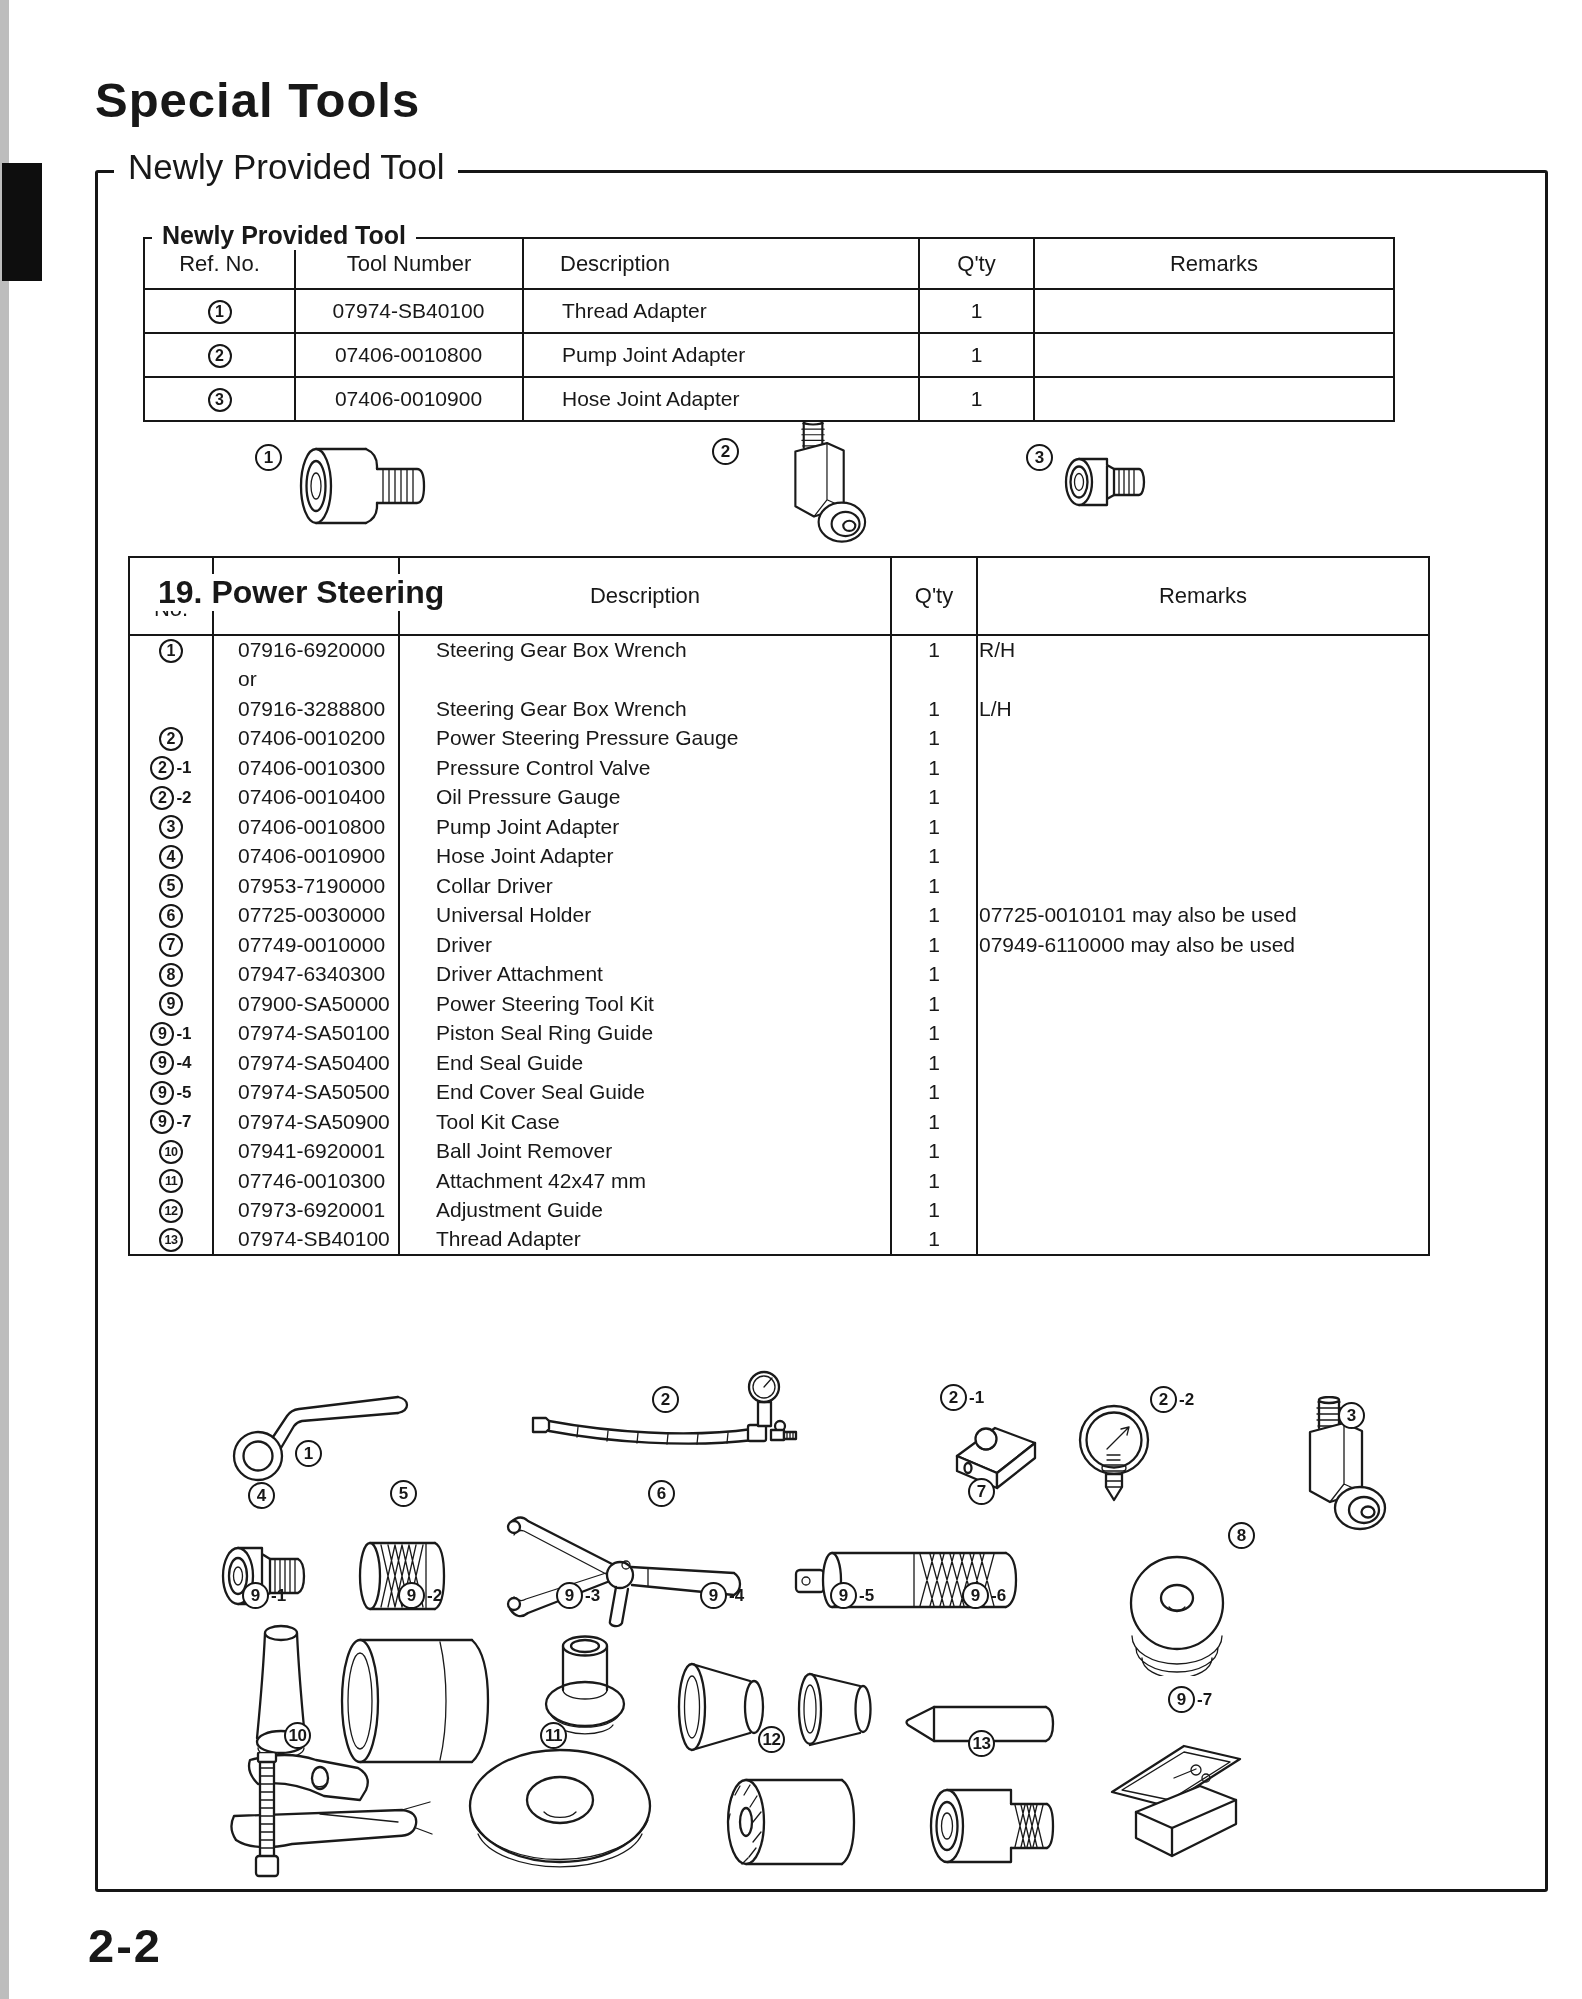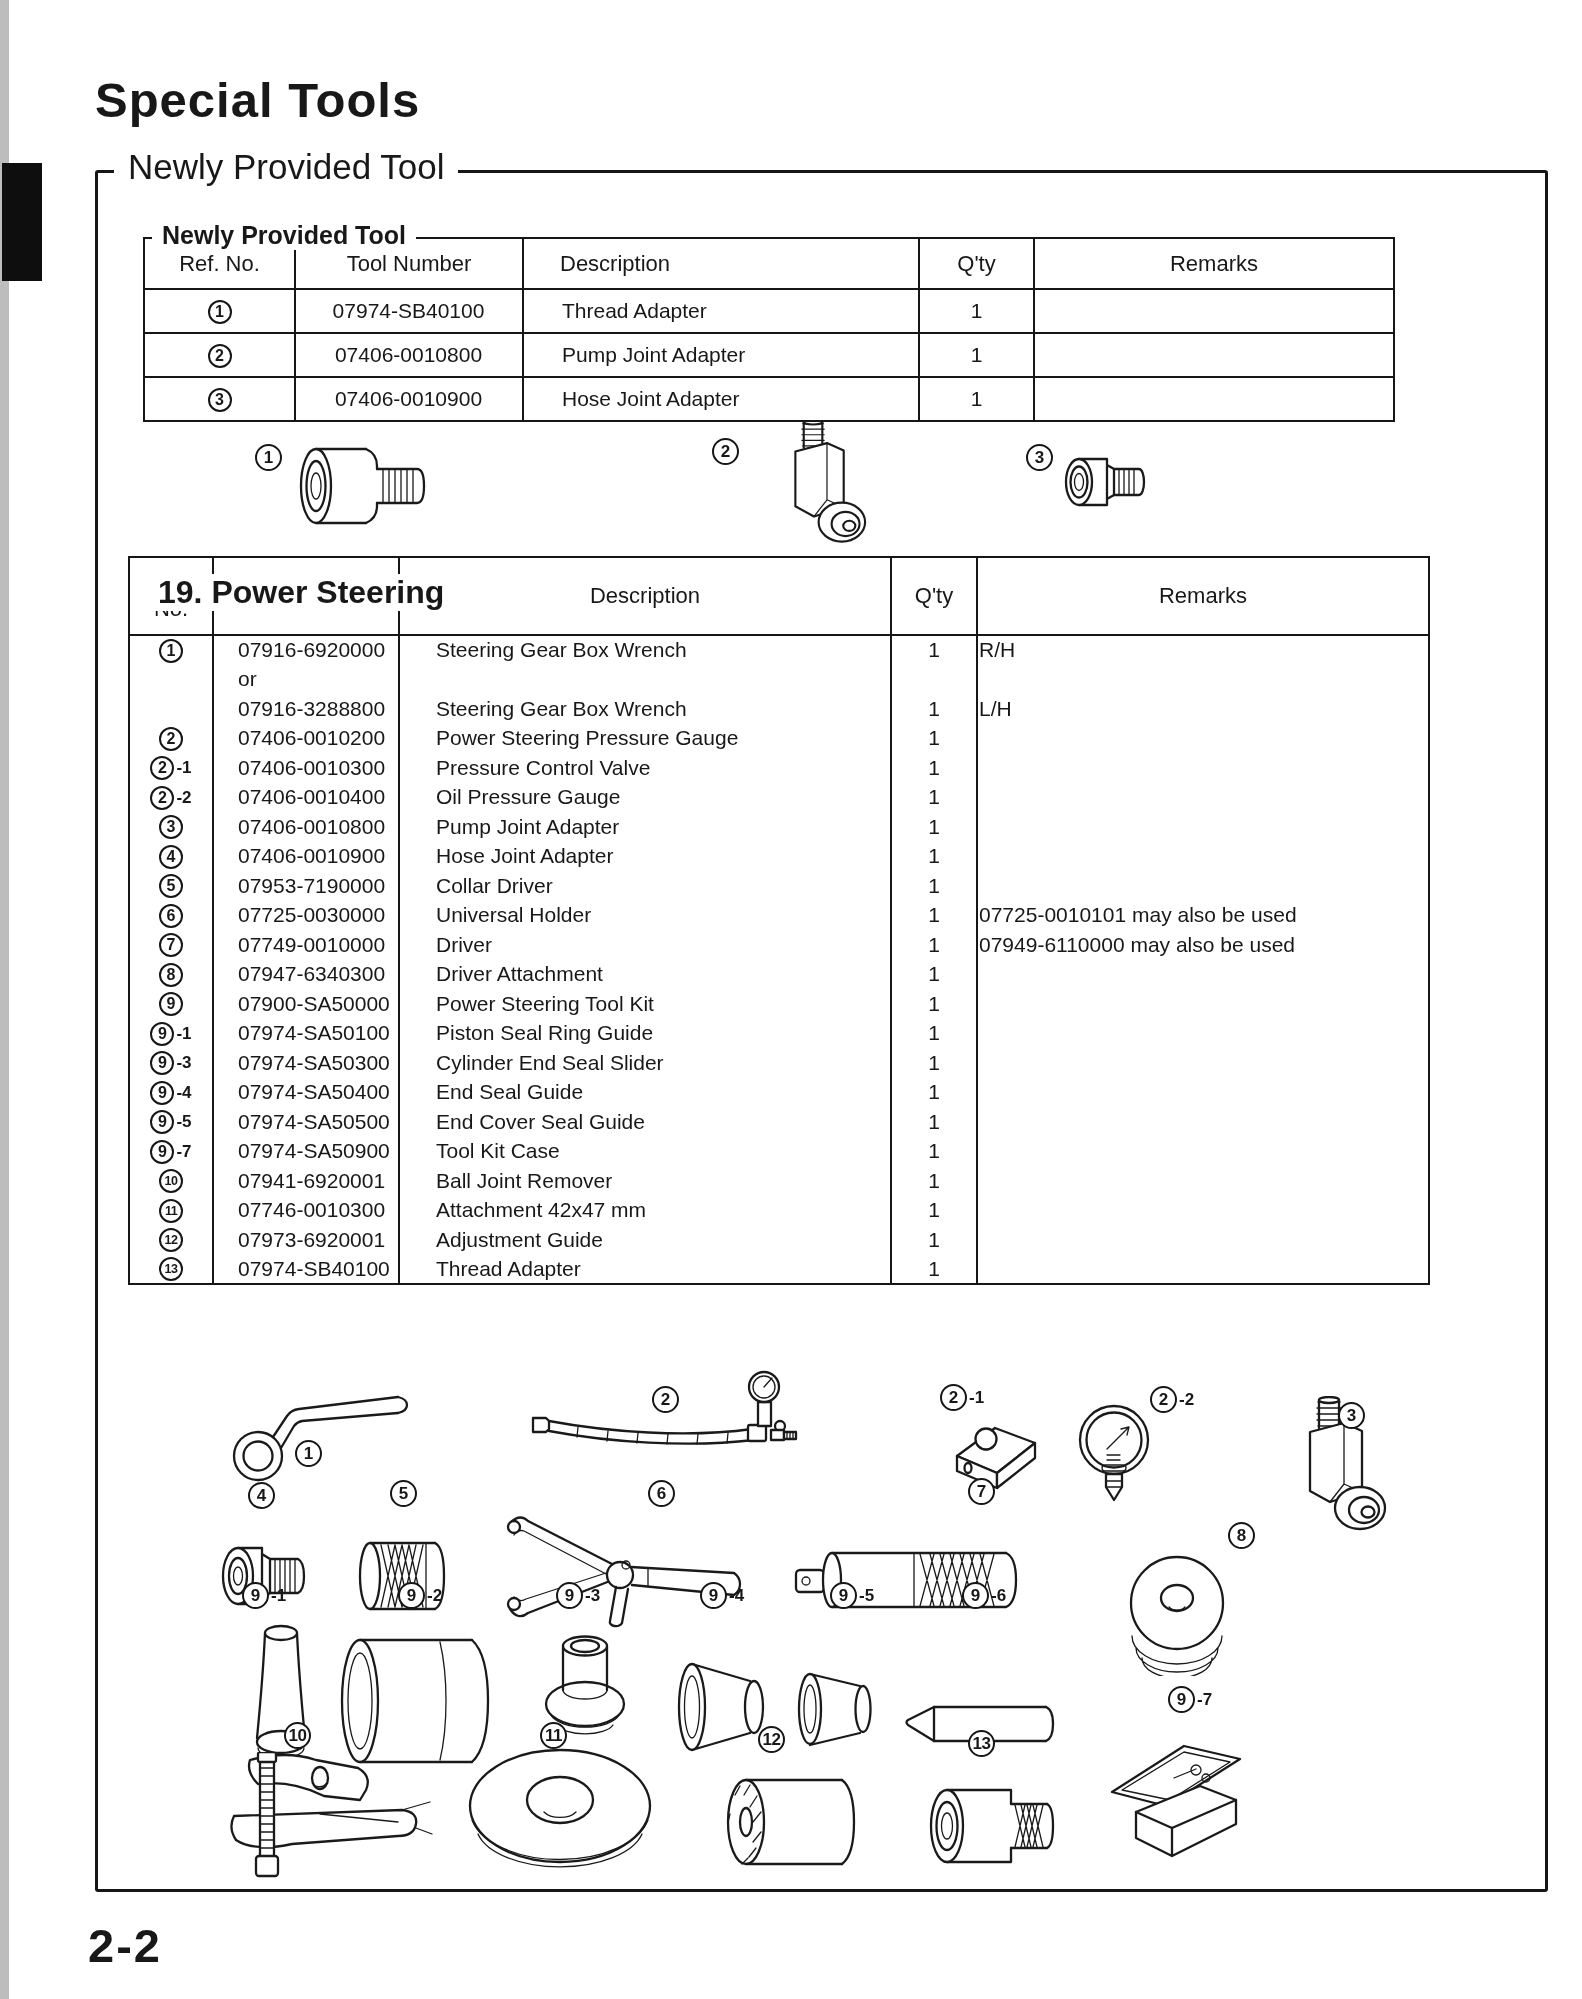--- a/index.html
+++ b/index.html
@@ -258,27 +258,20 @@
           <td class="c-remarks"></td>
         </tr>
         <tr>
           <td class="c-ref"><span class="circ">9</span><span class="circ-suffix">-1</span></td>
           <td class="c-tool_number">07974-SA50100</td>
           <td class="c-description">Piston Seal Ring Guide</td>
           <td class="c-qty">1</td>
           <td class="c-remarks"></td>
         </tr>
         <tr>
-          <td class="c-ref"><span class="circ">9</span><span class="circ-suffix">-3</span></td>
-          <td class="c-tool_number">07974-SA50300</td>
-          <td class="c-description">Cylinder End Seal Slider</td>
-          <td class="c-qty">1</td>
-          <td class="c-remarks"></td>
-        </tr>
-        <tr>
           <td class="c-ref"><span class="circ">9</span><span class="circ-suffix">-4</span></td>
           <td class="c-tool_number">07974-SA50400</td>
           <td class="c-description">End Seal Guide</td>
           <td class="c-qty">1</td>
           <td class="c-remarks"></td>
         </tr>
         <tr>
           <td class="c-ref"><span class="circ">9</span><span class="circ-suffix">-5</span></td>
           <td class="c-tool_number">07974-SA50500</td>
           <td class="c-description">End Cover Seal Guide</td>

